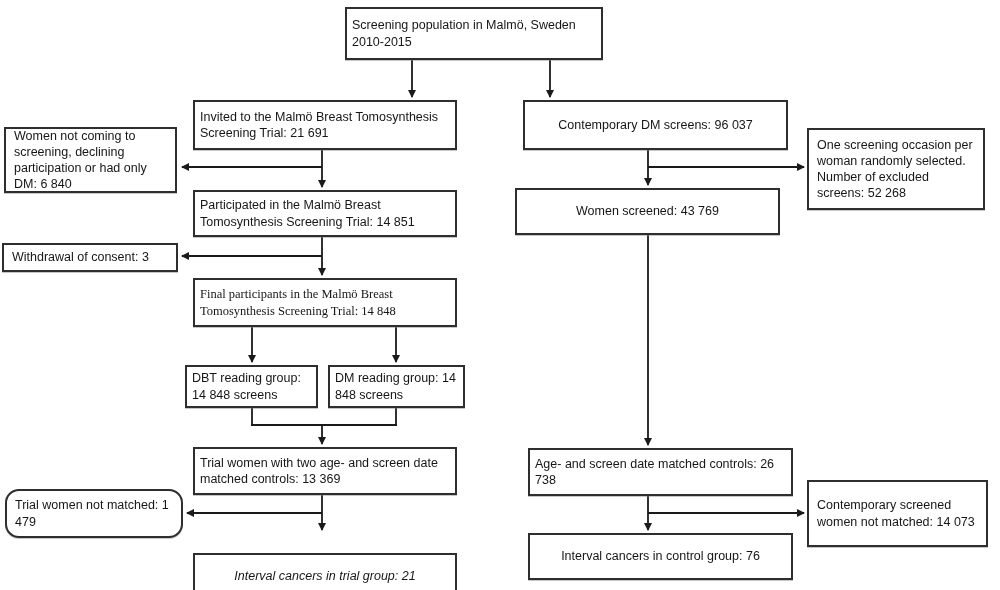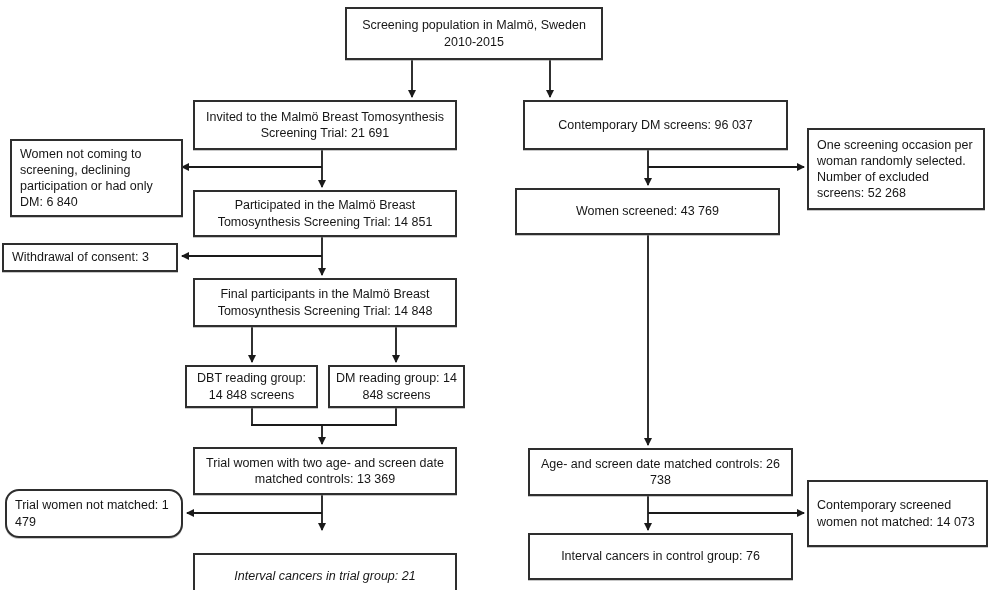--- a/index.html
+++ b/index.html
@@ -23,21 +23,21 @@
   }
   .node {
     position: absolute;
     box-sizing: border-box;
     background: #ffffff;
     border: 2px solid #2e2e2e;
     box-shadow: 0 1px 0 rgba(130,130,130,0.45);
     display: flex;
     align-items: center;
     justify-content: center;
-    text-align: center;
+    text-align: left;
     font-size: 12.5px;
     line-height: 1.3;
     color: #161616;
     padding: 2px 5px;
   }
   .node.leftalign {
     justify-content: flex-start;
     text-align: left;
     padding: 4px 8px;
   }
@@ -77,31 +77,31 @@
     <line x1="648" y1="496" x2="648" y2="530" marker-end="url(#ah)"></line>
     <line x1="648" y1="513" x2="804" y2="513" marker-end="url(#ah)"></line>
   </svg>
 
   <div class="node" style="left:345px; top:7px; width:258px; height:53px;">Screening population in Malmö, Sweden 2010-2015</div>
 
   <div class="node" style="left:193px; top:100px; width:264px; height:50px;">Invited to the Malmö Breast Tomosynthesis Screening Trial: 21 691</div>
 
   <div class="node" style="left:515px; top:100px; width:265px; height:50px;margin-left:8px;">Contemporary DM screens: 96 037</div>
 
-  <div class="node leftalign" style="left:10px; top:127px; width:173px; height:78px;margin-top:12px;">Women not coming to screening, declining participation or had only DM: 6 840</div>
+  <div class="node leftalign" style="left:4px; top:127px; width:173px; height:66px;">Women not coming to screening, declining participation or had only DM: 6 840</div>
 
   <div class="node leftalign" style="left:807px; top:128px; width:178px; height:82px;">One screening occasion per woman randomly selected. Number of excluded screens: 52 268</div>
 
   <div class="node" style="left:193px; top:190px; width:264px; height:47px;">Participated in the Malmö Breast Tomosynthesis Screening Trial: 14 851</div>
 
   <div class="node" style="left:515px; top:188px; width:265px; height:47px;">Women screened: 43 769</div>
 
   <div class="node leftalign" style="left:2px; top:243px; width:176px; height:29px;">Withdrawal of consent: 3</div>
 
-  <div class="node" style="left:193px; top:278px; width:264px; height:49px;">Final participants in the Malmö Breast Tomosynthesis Screening Trial: 14 848</div>
+  <div class="node" style="left:193px; top:278px; width:264px; height:49px;font-family:Liberation Serif, serif;">Final participants in the Malmö Breast Tomosynthesis Screening Trial: 14 848</div>
 
   <div class="node" style="left:185px; top:365px; width:133px; height:43px;">DBT reading group: 14 848 screens</div>
 
   <div class="node" style="left:328px; top:365px; width:137px; height:43px;">DM reading group: 14 848 screens</div>
 
   <div class="node" style="left:193px; top:447px; width:264px; height:48px;">Trial women with two age- and screen date matched controls: 13 369</div>
 
   <div class="node" style="left:528px; top:448px; width:265px; height:48px;">Age- and screen date matched controls: 26 738</div>
 
   <div class="node leftalign" style="left:5px; top:489px; width:178px; height:49px;border-radius:14px;">Trial women not matched: 1 479</div>

